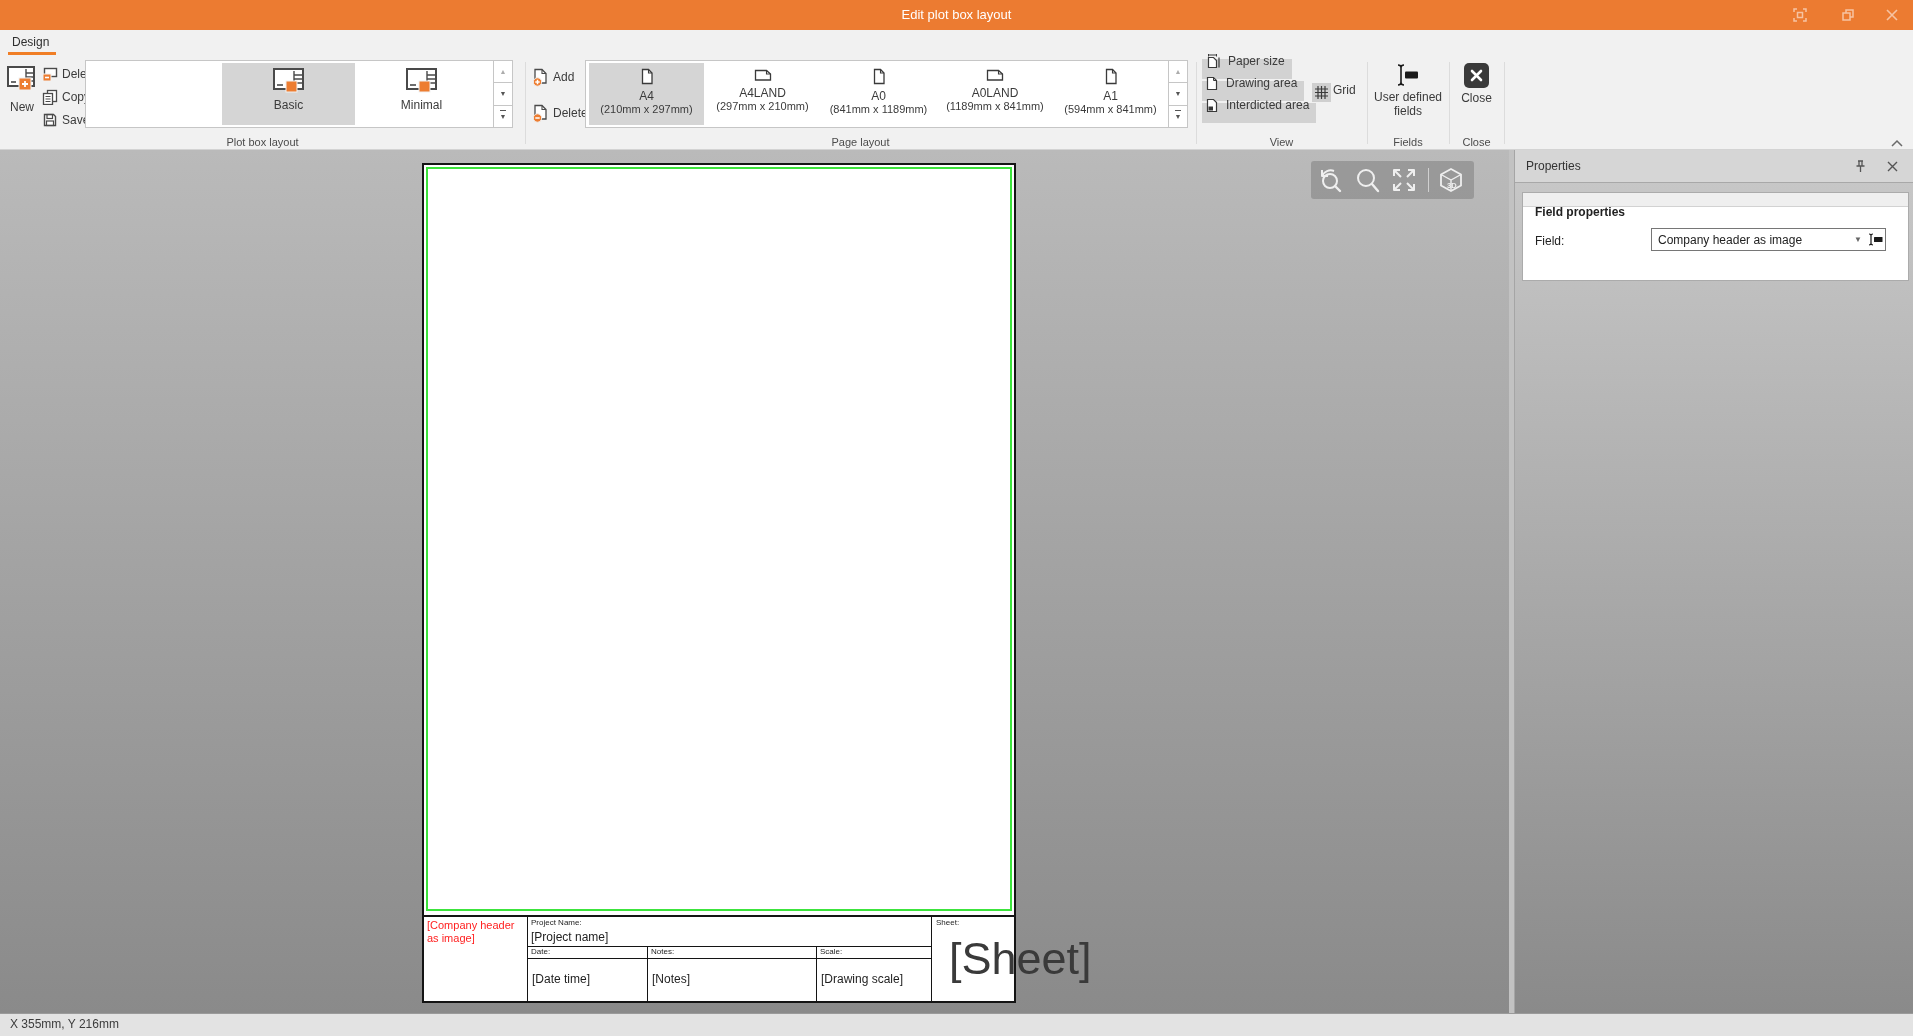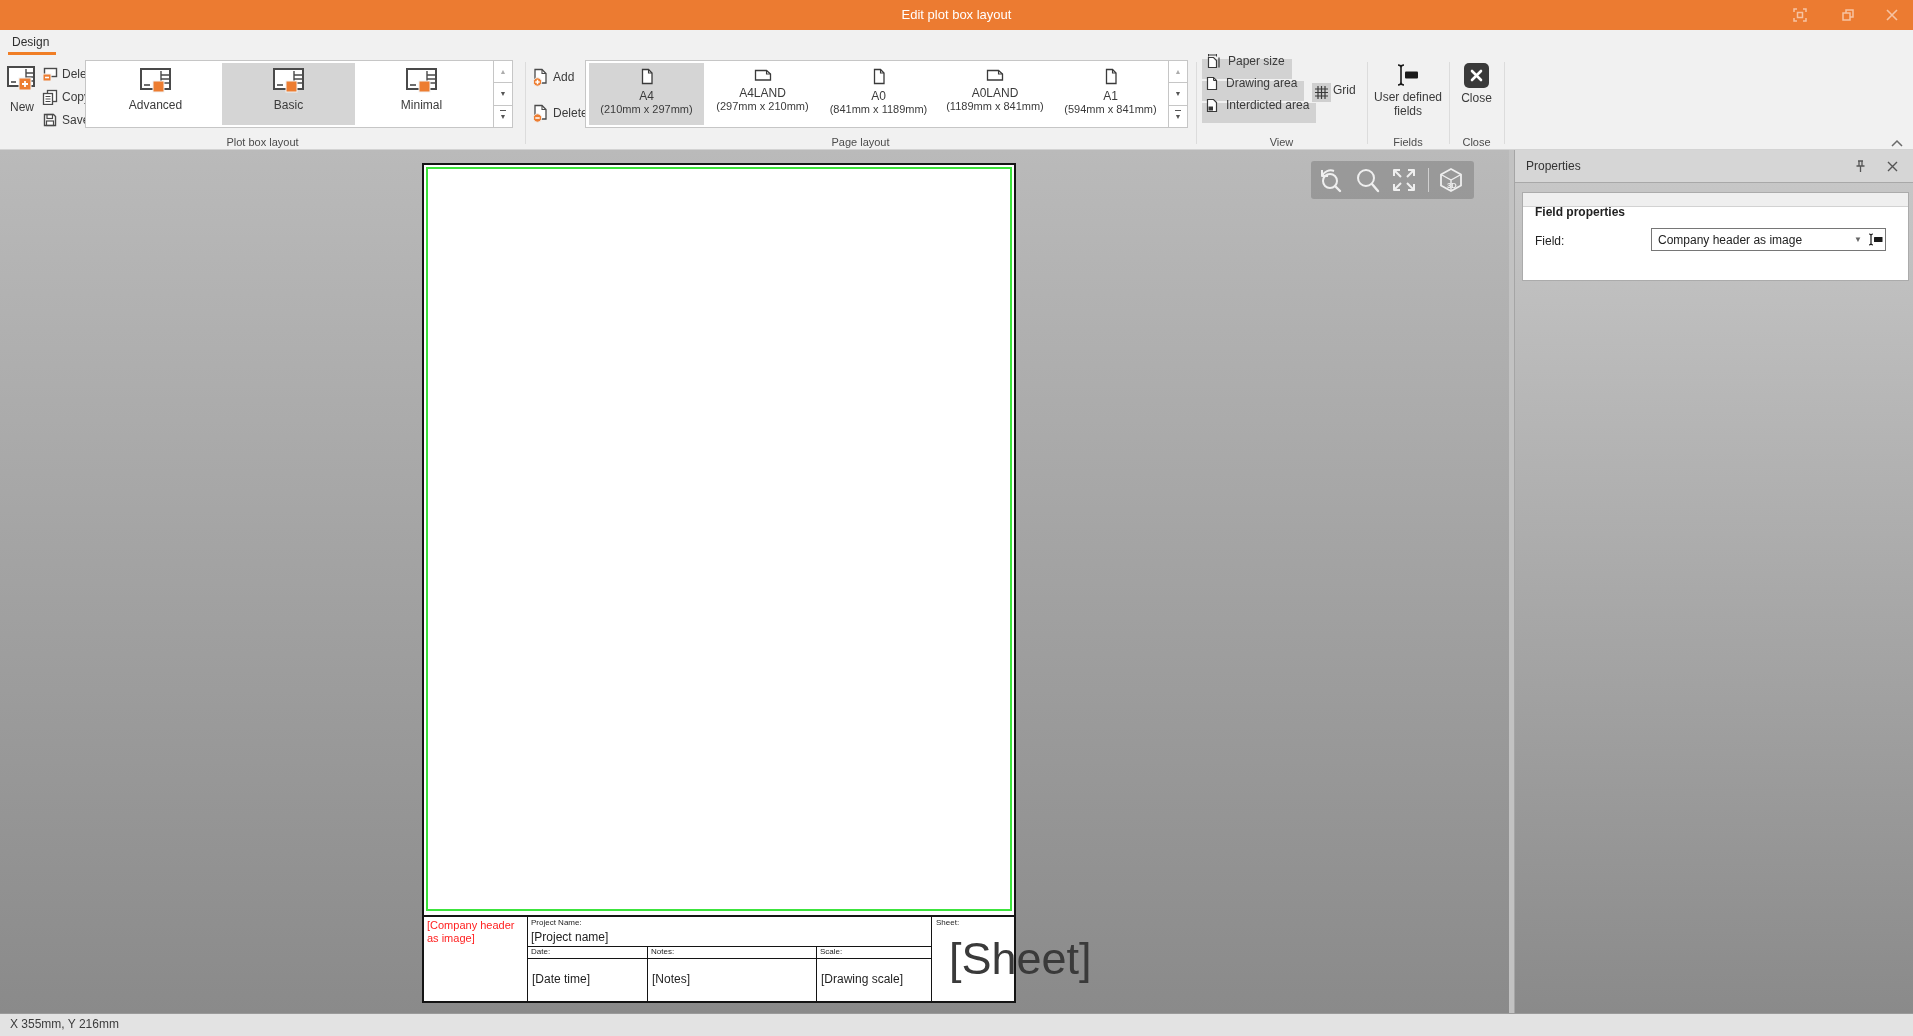--- a/index.html
+++ b/index.html
@@ -188,29 +188,20 @@
     <div class="smallbtn" style="top:54px">
       <svg width="16" height="16" viewBox="0 0 16 16">
         <path d="M2.5 2.5h9l2 2v9h-11z" fill="#fff" stroke="#4A4A4A" stroke-width="1.4"></path>
         <rect x="5" y="2.5" width="5.5" height="4" fill="none" stroke="#4A4A4A" stroke-width="1.2"></rect>
         <rect x="4.5" y="9" width="7" height="4.5" fill="none" stroke="#4A4A4A" stroke-width="1.2"></rect>
       </svg>
       <span class="ribbon-txt">Save</span>
     </div>
 
     <div class="gallery" style="left:85px;width:428px">
-      <div class="gal-item" style="left:3px;width:133px">
-        <svg width="32" height="26" viewBox="0 0 32 26">
-          <rect x="1" y="1" width="29" height="20" fill="#fff" stroke="#4A4A4A" stroke-width="2"></rect>
-          <path d="M21 3v16M21 7h8.5M21 11h8.5M21 15h8.5" stroke="#4A4A4A" stroke-width="1.4" fill="none"></path>
-          <path d="M4 17h6" stroke="#4A4A4A" stroke-width="1.6"></path>
-          <rect x="13" y="13" width="11" height="11" fill="#ED7D31" stroke="#F1F1F1" stroke-width="1"></rect>
-        </svg>
-        <div class="ilabel">Advanced</div>
-      </div>
       <div class="gal-item sel" style="left:136px;width:133px">
         <svg width="32" height="26" viewBox="0 0 32 26">
           <rect x="1" y="1" width="29" height="20" fill="#fff" stroke="#4A4A4A" stroke-width="2"></rect>
           <path d="M21 3v16M21 7h8.5M21 11h8.5M21 15h8.5" stroke="#4A4A4A" stroke-width="1.4" fill="none"></path>
           <path d="M4 17h6" stroke="#4A4A4A" stroke-width="1.6"></path>
           <rect x="13" y="13" width="11" height="11" fill="#ED7D31" stroke="#F1F1F1" stroke-width="1"></rect>
         </svg>
         <div class="ilabel">Basic</div>
       </div>
       <div class="gal-item" style="left:269px;width:133px">

